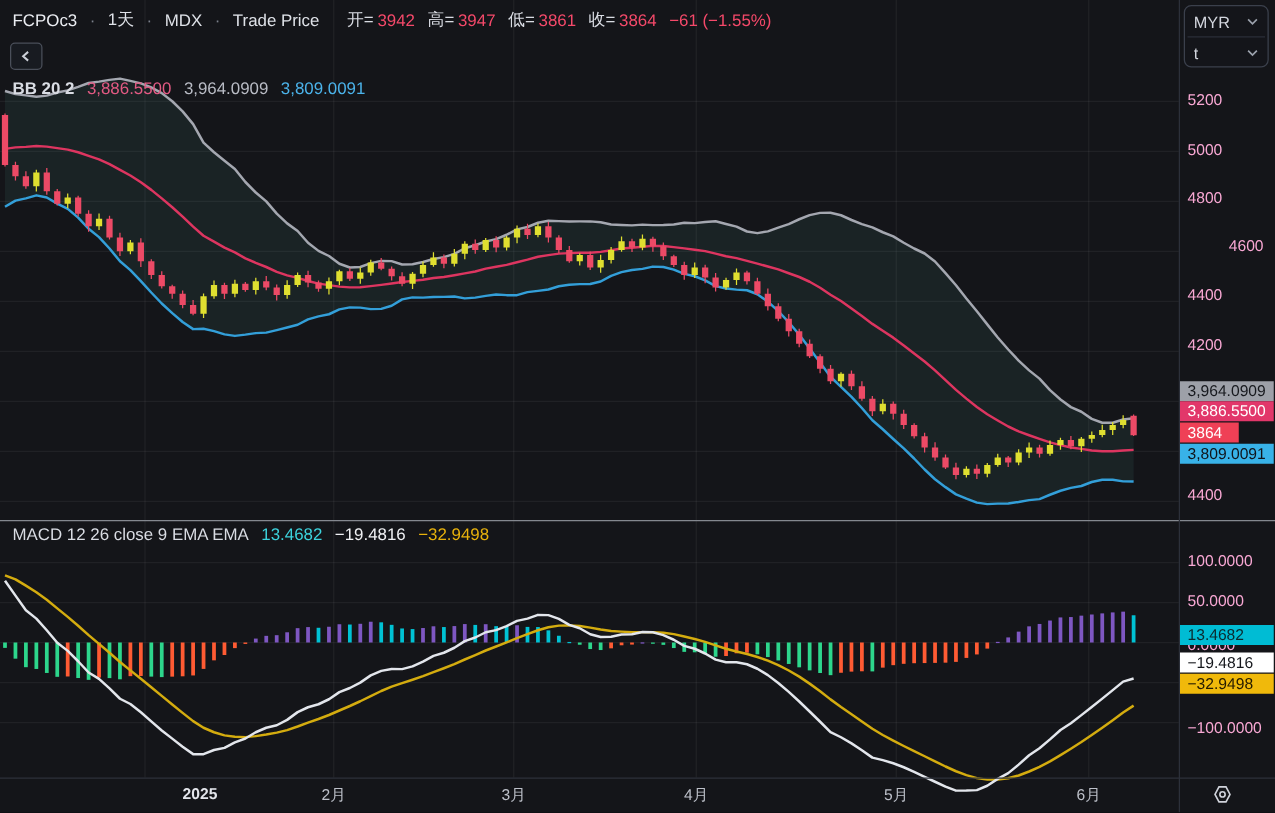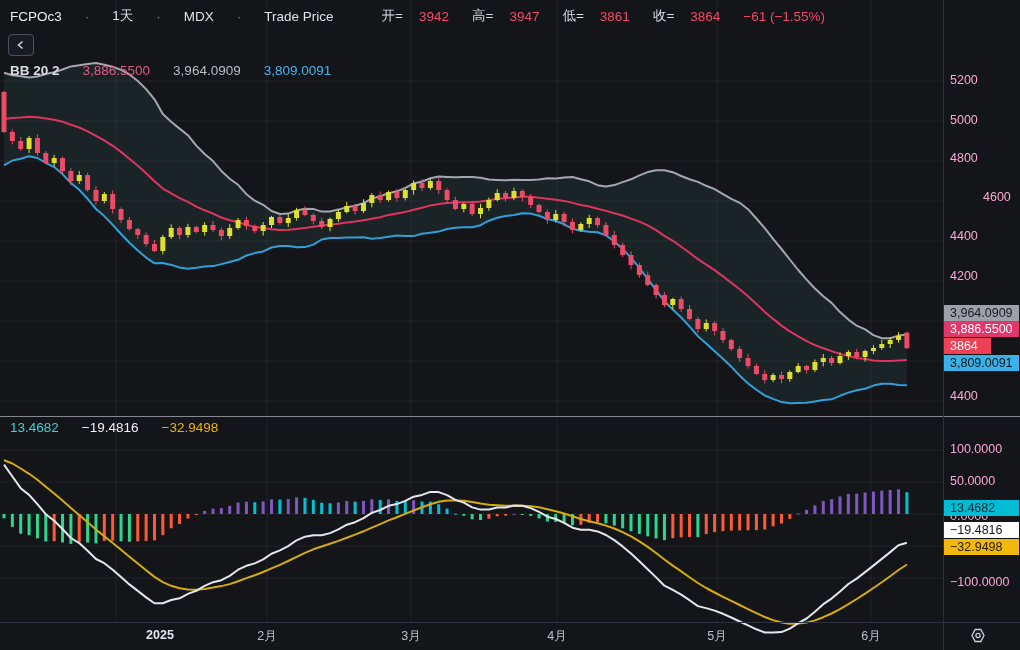--- a/index.html
+++ b/index.html
@@ -5,21 +5,21 @@
   * { margin:0; padding:0; box-sizing:border-box; }
   html,body { background:#0d0e12; }
   #app {
     position:relative; width:1020px; height:650px; overflow:hidden;
     background:#141519; font-family:"Liberation Sans", sans-serif;
     -webkit-font-smoothing:antialiased; color:#d6d9e0;
   }
   #plot { position:absolute; left:0; top:0; z-index:1; }
   .ovl { position:absolute; z-index:3; white-space:nowrap; }
   
-  .legend { display:flex; align-items:center; gap:23px; font-size:13.5px; color:#dfe2e8; }
+  .legend { display:flex; align-items:center; gap:10px; font-size:13.5px; color:#dfe2e8; }
   .legend .dot { color:#7c818c; }
   .legend .lbl { color:#d9dce3; }
   .legend .val-red { color:#f5496a; }
   .backbtn {
     width:26px; height:22px; border:1px solid #4a4f5a; border-radius:4px;
     background:#181b21; display:flex; align-items:center; justify-content:center; cursor:pointer;
   }
   
   .tick { position:absolute; left:950px; font-size:12.5px; color:#f9a8d4; z-index:2; }
   .badge {
@@ -435,25 +435,41 @@
   </div>
 
   <div class="ovl legend" style="left:10px; top:63px;">
     <span class="lbl" style="font-weight:bold;">BB 20 2</span>
     <span style="color:#e25a83;">3,886.5500</span>
     <span style="color:#b9bcc5;">3,964.0909</span>
     <span style="color:#4bb3ea;">3,809.0091</span>
   </div>
 
   <div class="ovl legend" style="left:10px; top:420px;">
+    <span class="lbl">MACD 12 26 close 9 EMA EMA</span>
     <span style="color:#3cd2dc;">13.4682</span>
     <span style="color:#f0f1f4;">−19.4816</span>
     <span style="color:#e8b20c;">−32.9498</span>
   </div>
 
+  <div class="dropbox">
+    <div class="dd">
+      <span>MYR</span>
+      <svg width="10" height="7" viewBox="0 0 10 7">
+        <polyline points="1.5,1.5 5,5 8.5,1.5" fill="none" stroke="#9aa0ab" stroke-width="1.4"></polyline>
+      </svg>
+    </div>
+    <div class="dd-sep"></div>
+    <div class="dd">
+      <span>t</span>
+      <svg width="10" height="7" viewBox="0 0 10 7">
+        <polyline points="1.5,1.5 5,5 8.5,1.5" fill="none" stroke="#9aa0ab" stroke-width="1.4"></polyline>
+      </svg>
+    </div>
+  </div>
 
   <div>
     <div class="tick" style="top:73px;">5200</div>
     <div class="tick" style="top:113px;">5000</div>
     <div class="tick" style="top:151px;">4800</div>
     <div class="tick" style="top:190px;margin-left:33px;">4600</div>
     <div class="tick" style="top:229px;">4400</div>
     <div class="tick" style="top:269px;">4200</div>
     <div class="tick" style="top:389px;">4400</div>
 

